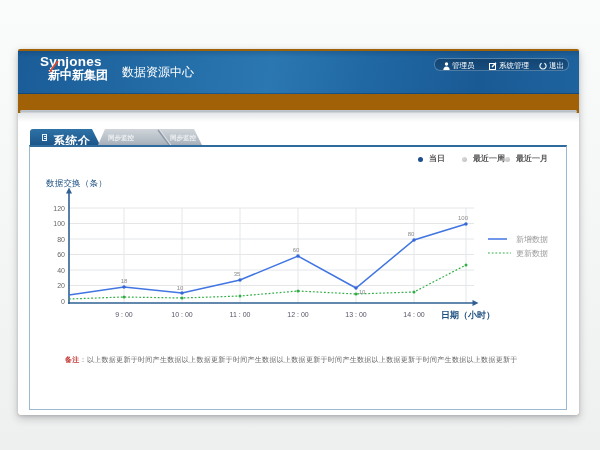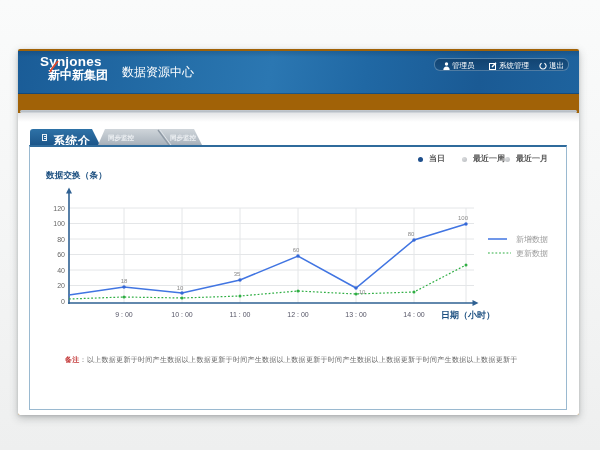--- a/index.html
+++ b/index.html
@@ -40,21 +40,21 @@
 #tabgray .txt { position:absolute; top:4.5px; color:#edf0f3; font-size:6.5px; }
 
 #panel { position:absolute; left:11px; top:32px; width:538px; height:265px; background:#fff;
   border:1px solid #9ab9d0; border-top:2px solid #2f6b9c; }
 
 #radios { position:absolute; left:0; top:6px; width:100%; height:12px; font-size:8px; color:#555; }
 #radios .r { position:absolute; white-space:nowrap;font-weight:bold; }
 #radios .dot { display:inline-block; width:5px; height:5px; border-radius:50%; vertical-align:-0.5px; margin-right:6px; }
 .dotblue { background:#1e4f8c; }
 .dotgray { background:radial-gradient(circle at 35% 30%, #d8dadc, #b9bcc0); }
-#ytitle { position:absolute; left:16px; top:23px; font-size:8.5px; font-weight:bold; color:#1d5081; letter-spacing:0.2px; }
+#ytitle { position:absolute; left:16px; top:31px; font-size:8.5px; font-weight:normal; color:#1d5081; letter-spacing:0.2px; }
 #note { position:absolute; left:35px; top:208px; font-size:7px; letter-spacing:0.3px; color:#666; white-space:nowrap; }
 #note b { color:#c43a3a; font-weight:bold; }
 </style>
 </head>
 <body>
 <div id="win">
   <div id="hdr">
     <div id="logo">
       <div id="logoEn">Synjones</div>
       <div id="logoCn">新中新集团</div>

